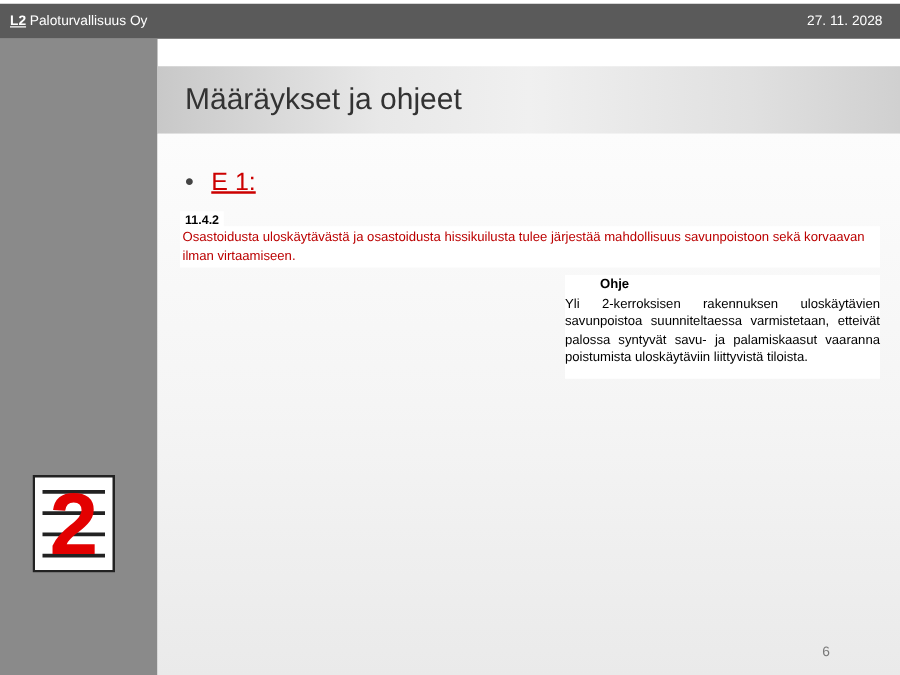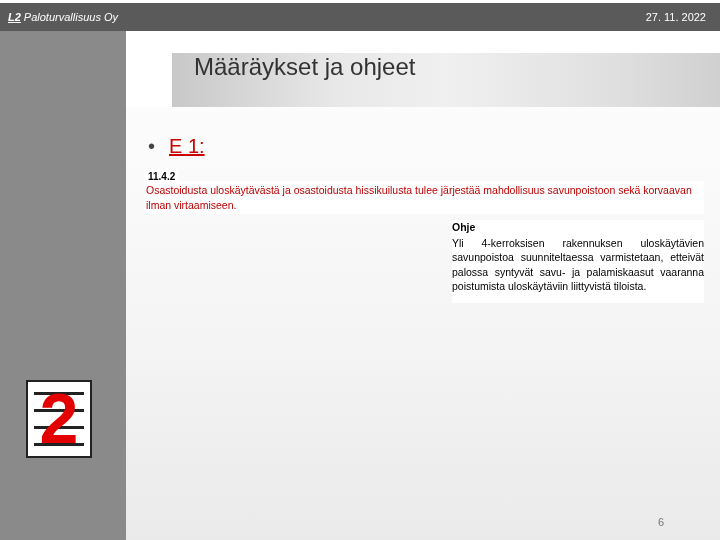--- a/index.html
+++ b/index.html
@@ -16,21 +16,21 @@
       top: 3px;
       left: 0;
       right: 0;
       height: 28px;
       background: #5a5a5a;
       display: flex;
       justify-content: space-between;
       align-items: center;
       padding: 0 14px 0 8px;
     }
-    .header-left { display: flex; align-items: flex-start; font-style: italic; }
+    .header-left { display: flex; align-items: flex-start; }
     .header-l2 {
       color: #fff;
       font-size: 11px;
       font-weight: bold;
       text-decoration: underline;
       margin-right: 3px;
     }
     .header-company { color: #fff; font-size: 11px; }
     .header-date { color: #fff; font-size: 11px; }
 
@@ -44,23 +44,22 @@
     }
 
     .title-bar {
       position: absolute;
       left: 126px;
       top: 53px;
       right: 0;
       height: 54px;
       background: linear-gradient(to right, #c8c8c8 0%, #e8e8e8 30%, #f0f0f0 50%, #e0e0e0 80%, #d0d0d0 100%);
       display: flex;
-      align-items: flex-start;
+      align-items: center;
       padding-left: 22px;
-      margin-left: 46px;
     }
     .title-text {
       color: #333;
       font-size: 24px;
       font-weight: normal;
     }
 
     .content-area {
       position: absolute;
       left: 126px;
@@ -103,21 +102,21 @@
     .ohje-col {
       position: absolute;
       left: 326px;
       top: 113px;
       right: 16px;
       background: #fff;
       font-size: 10.5px;
       line-height: 1.35;
       color: #000;
     }
-    .ohje-head { font-weight: bold; margin-bottom: 2px; }
+    .ohje-head { font-weight: bold; margin-bottom: 2px; margin-left: 28px; }
     .ohje-p { margin-bottom: 10px; text-align: justify; }
 
     .logo-box {
       position: absolute;
       left: 26px;
       top: 380px;
       width: 66px;
       height: 78px;
       background: #fff;
       border: 2px solid #222;
@@ -149,42 +148,42 @@
     }
   </style>
 </head>
 <body>
 
 <div class="header-bar">
   <div class="header-left">
     <span class="header-l2">L2</span>
     <span class="header-company">Paloturvallisuus Oy</span>
   </div>
-  <span class="header-date">27. 11. 2022</span>
+  <span class="header-date">27. 11. 2028</span>
 </div>
 
 <div class="sidebar"></div>
 
 <div class="title-bar">
   <span class="title-text">Määräykset ja ohjeet</span>
 </div>
 
 <div class="content-area">
 
   <div class="bullet-row">
     <span class="bullet-dot">•</span>
     <span class="bullet-label">E 1:</span>
   </div>
 
   <div class="sec-num">11.4.2</div>
   <div class="reg-text">Osastoidusta uloskäytävästä ja osastoidusta hissikuilusta tulee järjestää mahdollisuus savunpoistoon sekä korvaavan ilman virtaamiseen.</div>
 
   <div class="ohje-col">
     <div class="ohje-head">Ohje</div>
-    <div class="ohje-p">Yli 4-kerroksisen rakennuksen uloskäytävien savunpoistoa suunniteltaessa varmistetaan, etteivät palossa syntyvät savu- ja palamiskaasut vaaranna poistumista uloskäytäviin liittyvistä tiloista.</div>
+    <div class="ohje-p">Yli 2-kerroksisen rakennuksen uloskäytävien savunpoistoa suunniteltaessa varmistetaan, etteivät palossa syntyvät savu- ja palamiskaasut vaaranna poistumista uloskäytäviin liittyvistä tiloista.</div>
   </div>
 
 </div>
 
 <div class="logo-box">
   <div class="logo-bars">
     <div class="logo-bar"></div>
     <div class="logo-bar"></div>
     <div class="logo-bar"></div>
     <div class="logo-bar"></div>

